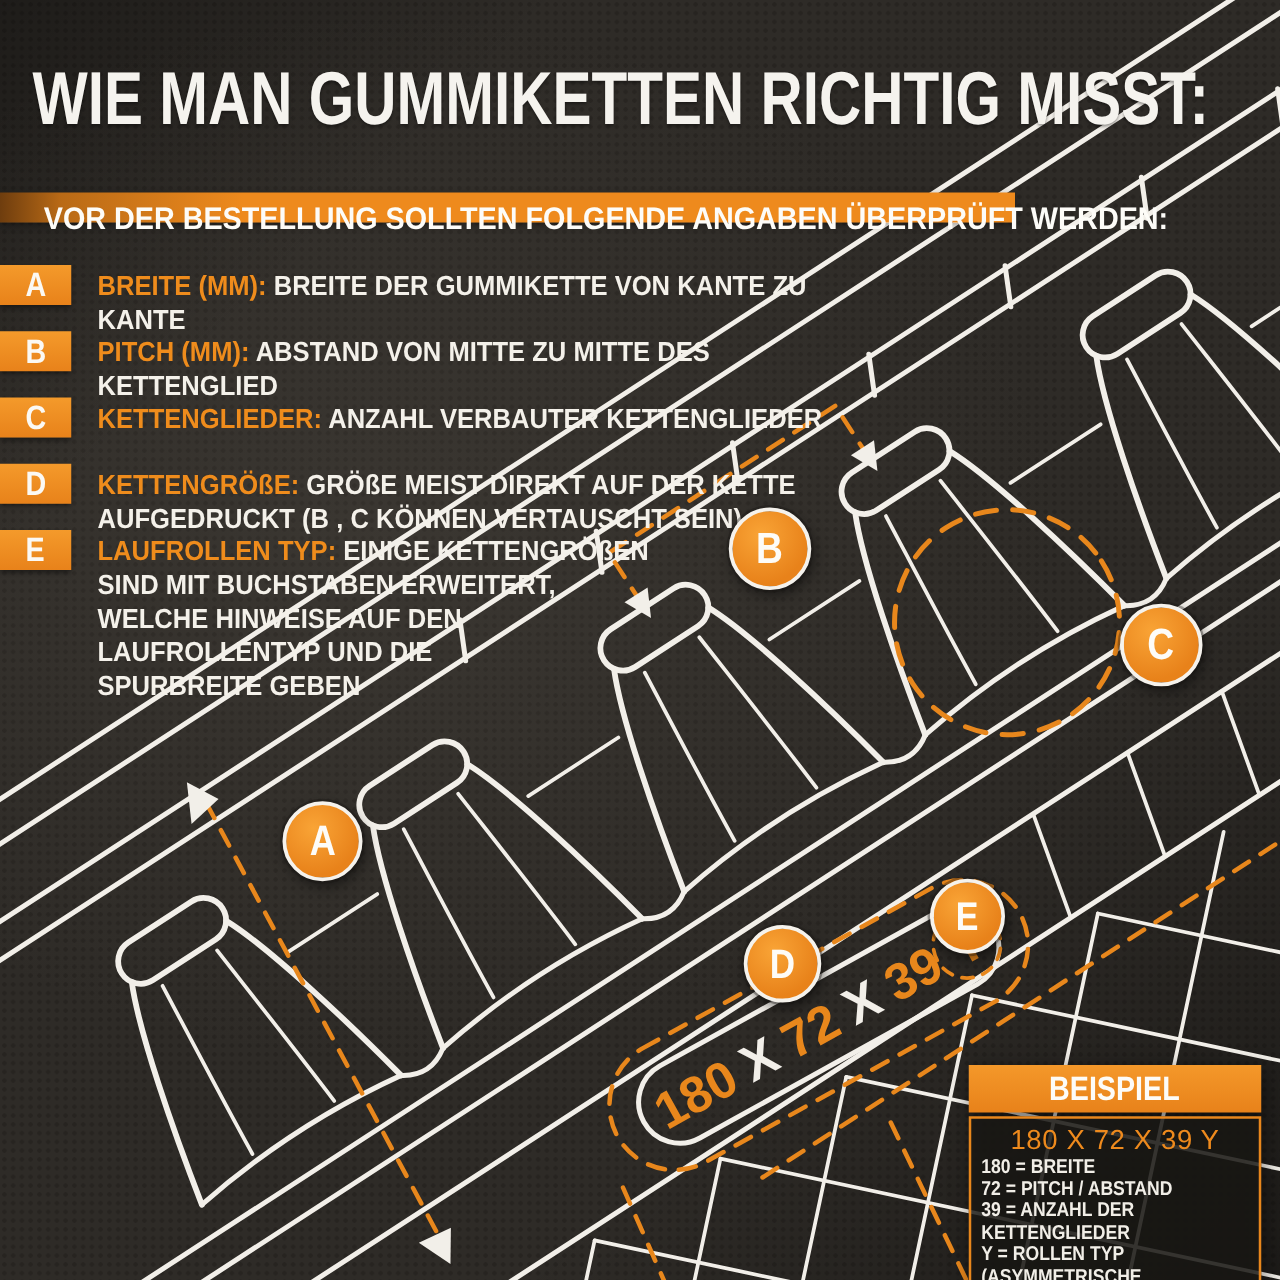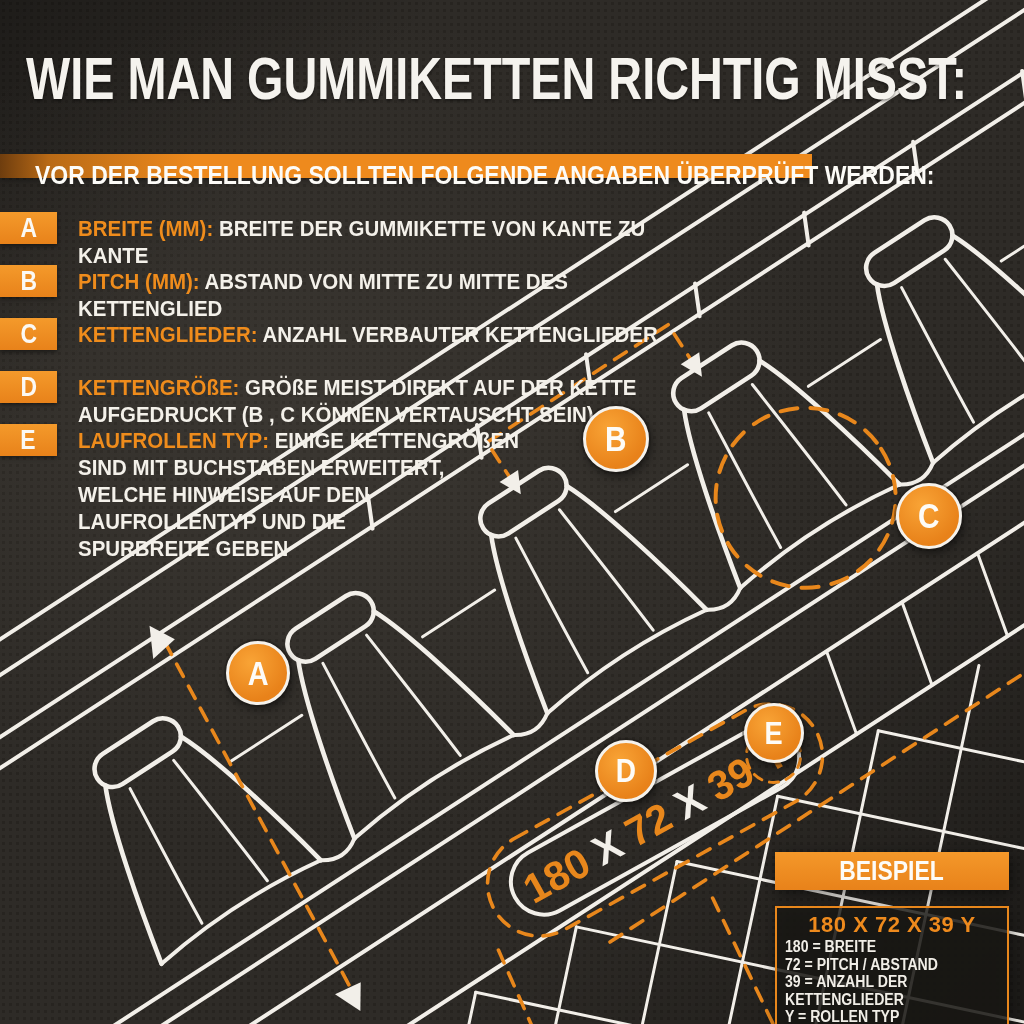--- a/index.html
+++ b/index.html
@@ -71,31 +71,31 @@
     color:#fdfcf8;font-weight:700;
   }
   .marker i{font-style:normal;display:inline-block;transform:scaleX(0.85);}
 
   .example{
     position:absolute;left:775px;top:852px;width:234px;z-index:4;
     filter:drop-shadow(2px 4px 8px rgba(0,0,0,.5));
   }
   .example-header{
     height:38px;background:linear-gradient(180deg,#f4982a,#e8821a);
-    margin-bottom:16px;display:flex;align-items:center;justify-content:center;
+    margin-bottom:3px;display:flex;align-items:center;justify-content:center;
   }
   .example-header span{
     color:#fdfcf8;font-size:27px;font-weight:700;transform:scaleX(0.85);white-space:nowrap;
   }
   .example-body{
     border:2.5px solid #e8871c;background:rgba(26,24,21,0.78);
     padding:4px 8px 7px 8px;
   }
   .example-size{
-    text-align:center;color:#ee8a1d;font-size:22px;font-weight:700;line-height:26px;
+    text-align:center;color:#ee8a1d;font-size:22px;font-weight:400;line-height:26px;
     letter-spacing:.5px;
   }
   .example-line{
     color:#f1eee7;font-size:16px;font-weight:600;line-height:17.5px;
     transform:scaleX(0.88);transform-origin:left top;white-space:pre-line;
   }
   .svg-mark{font-family:"Liberation Sans",sans-serif;font-weight:700;font-size:41px;}
 </style>
 </head>
 <body>

